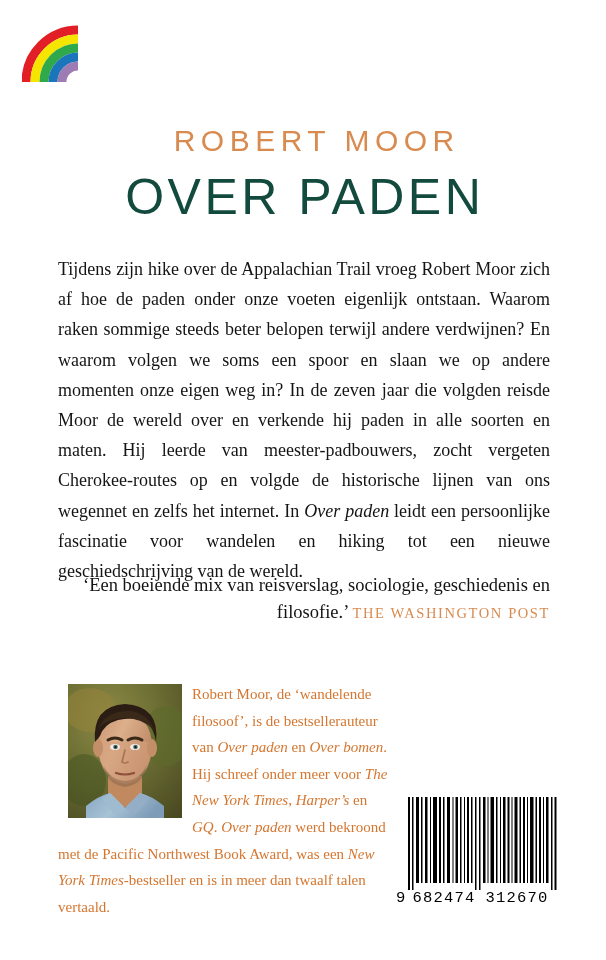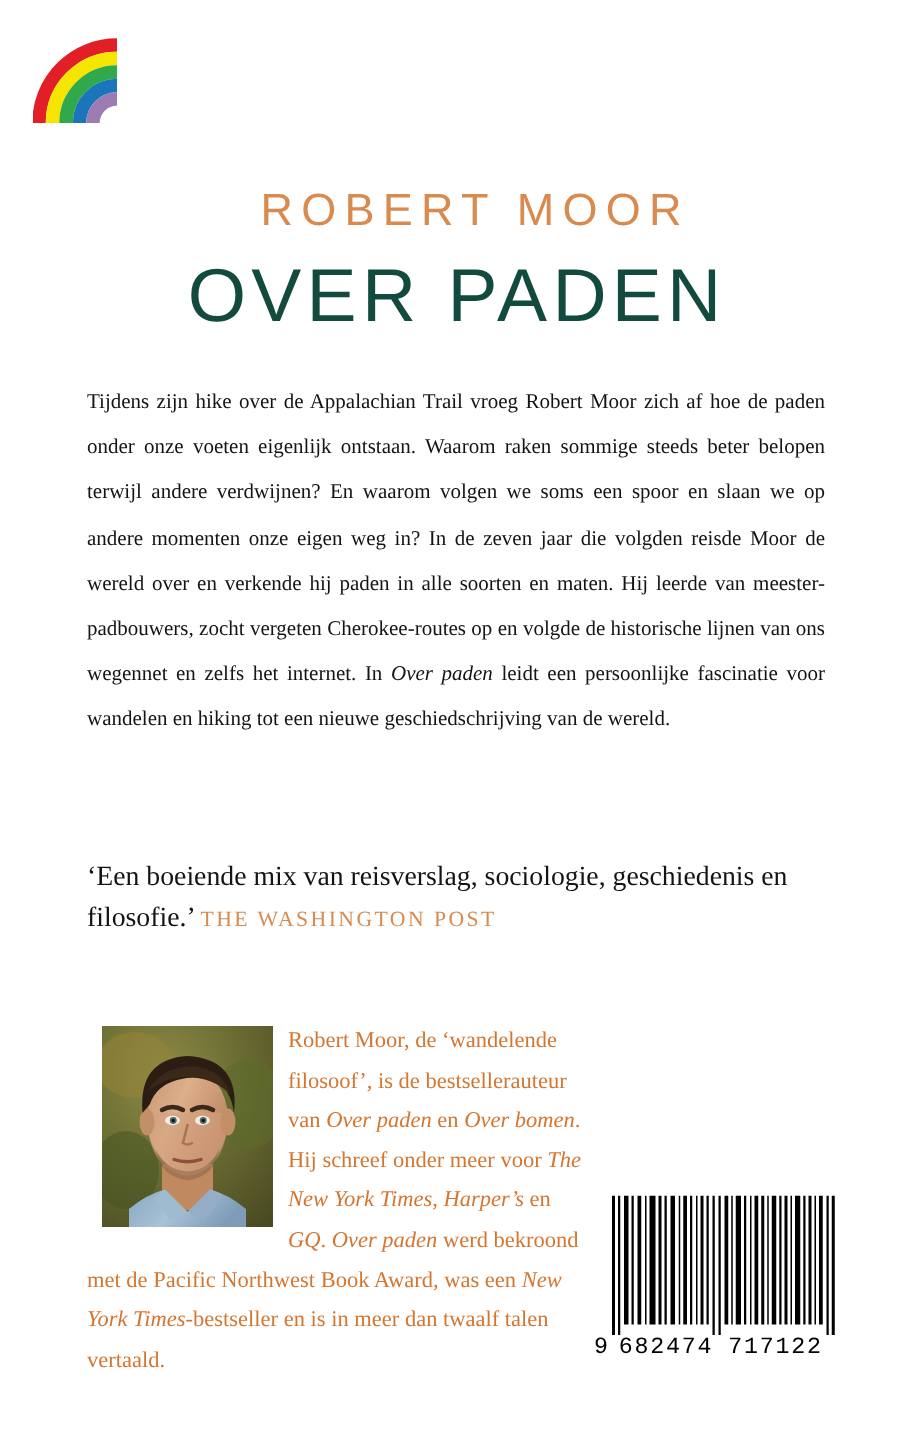--- a/index.html
+++ b/index.html
@@ -55,35 +55,35 @@
     color: #134a3e;
     text-indent: 3.5px;
   }
 
   
   .blurb {
     position: absolute;
     left: 58px;
     top: 254px;
     width: 492px;
-    font-size: 14px;
+    font-size: 18px;
     line-height: 30.2px;
     text-align: justify;
     text-justify: inter-word;
     color: #141414;
   }
   .blurb i { font-style: italic; }
 
   
   .press-quote {
     position: absolute;
     left: 58px;
     top: 572px;
     width: 492px;
-    text-align: left;
+    text-align: right;
     font-size: 18.5px;
     line-height: 27px;
     color: #141414;
   }
   .press-source {
     color: #d98a4e;
     font-size: 14.5px;
     letter-spacing: 1.6px;
     font-variant: small-caps;
     text-transform: uppercase;
@@ -278,15 +278,15 @@
       <rect x="133" y="0" width="2" height="86"></rect>
       <rect x="137" y="0" width="1" height="86"></rect>
       <rect x="140" y="0" width="2.5" height="86"></rect>
       <rect x="145" y="0" width="1.5" height="93"></rect>
       <rect x="148.5" y="0" width="2" height="93"></rect>
     </g>
   </svg>
   <div class="barcode-digits">
     <span class="lead">9</span>
     <span class="grp">682474</span>
-    <span class="grp">717122</span>
+    <span class="grp">312670</span>
   </div>
 </div>
 
 </body></html>

